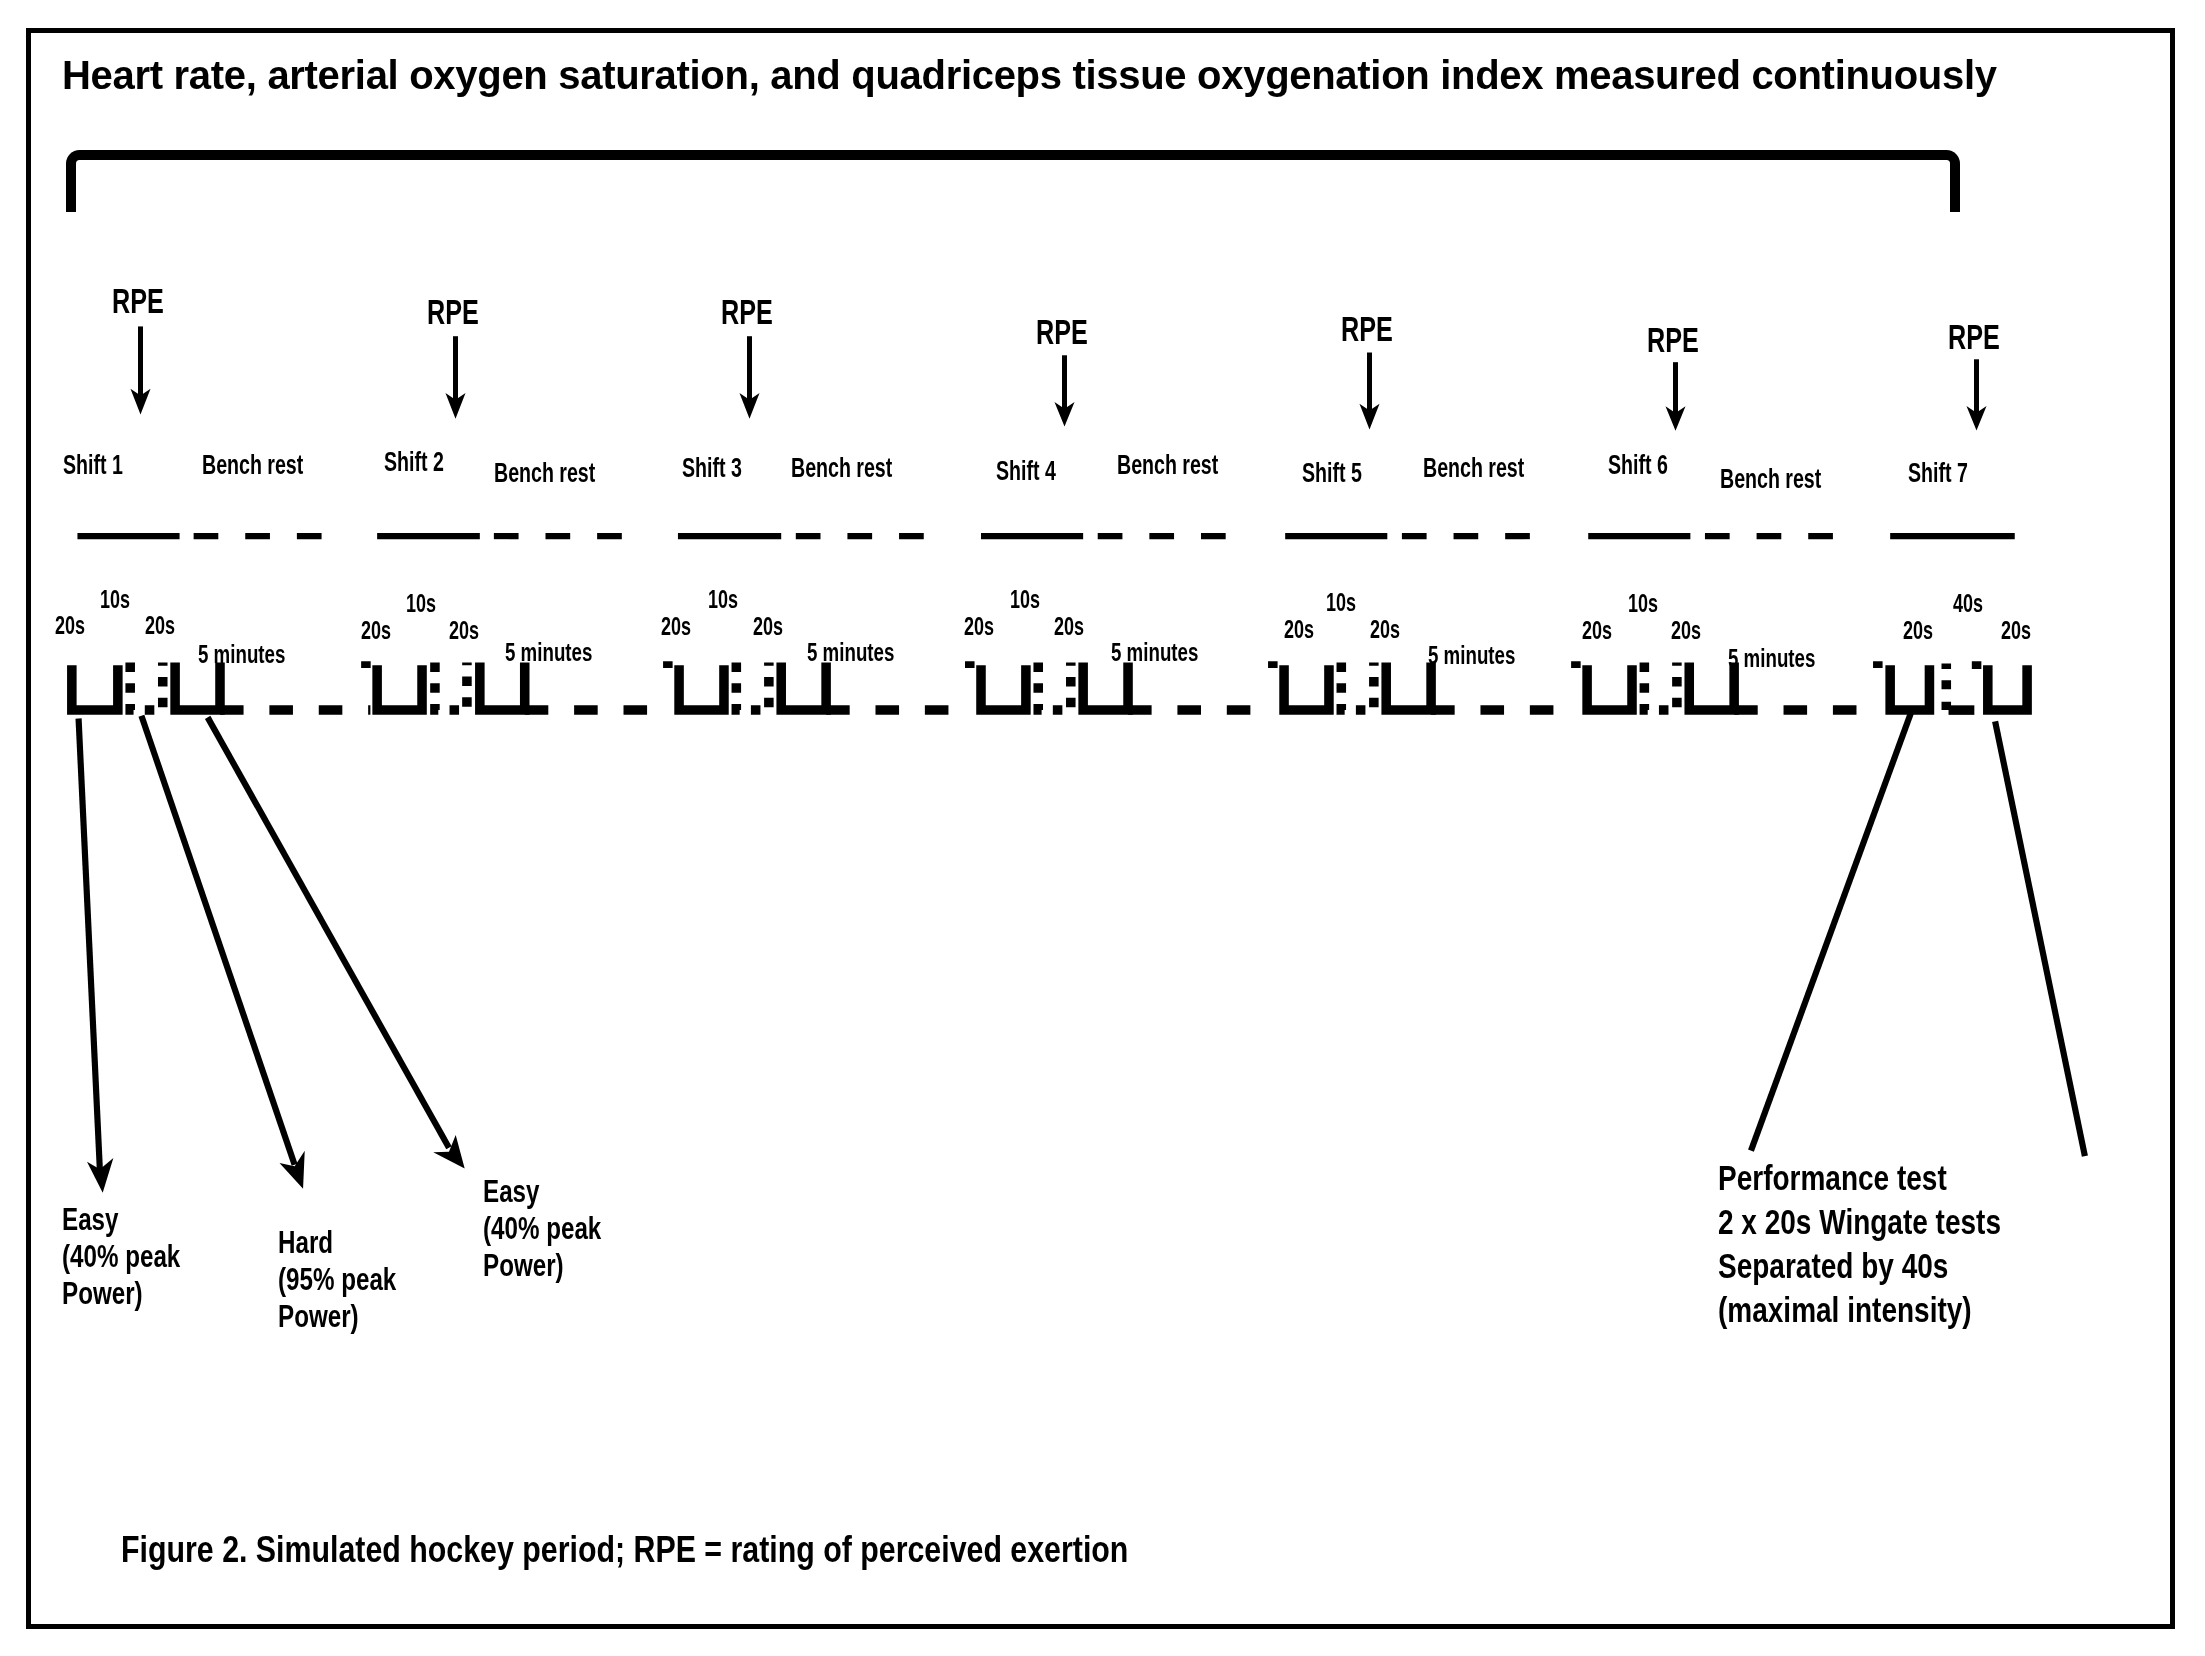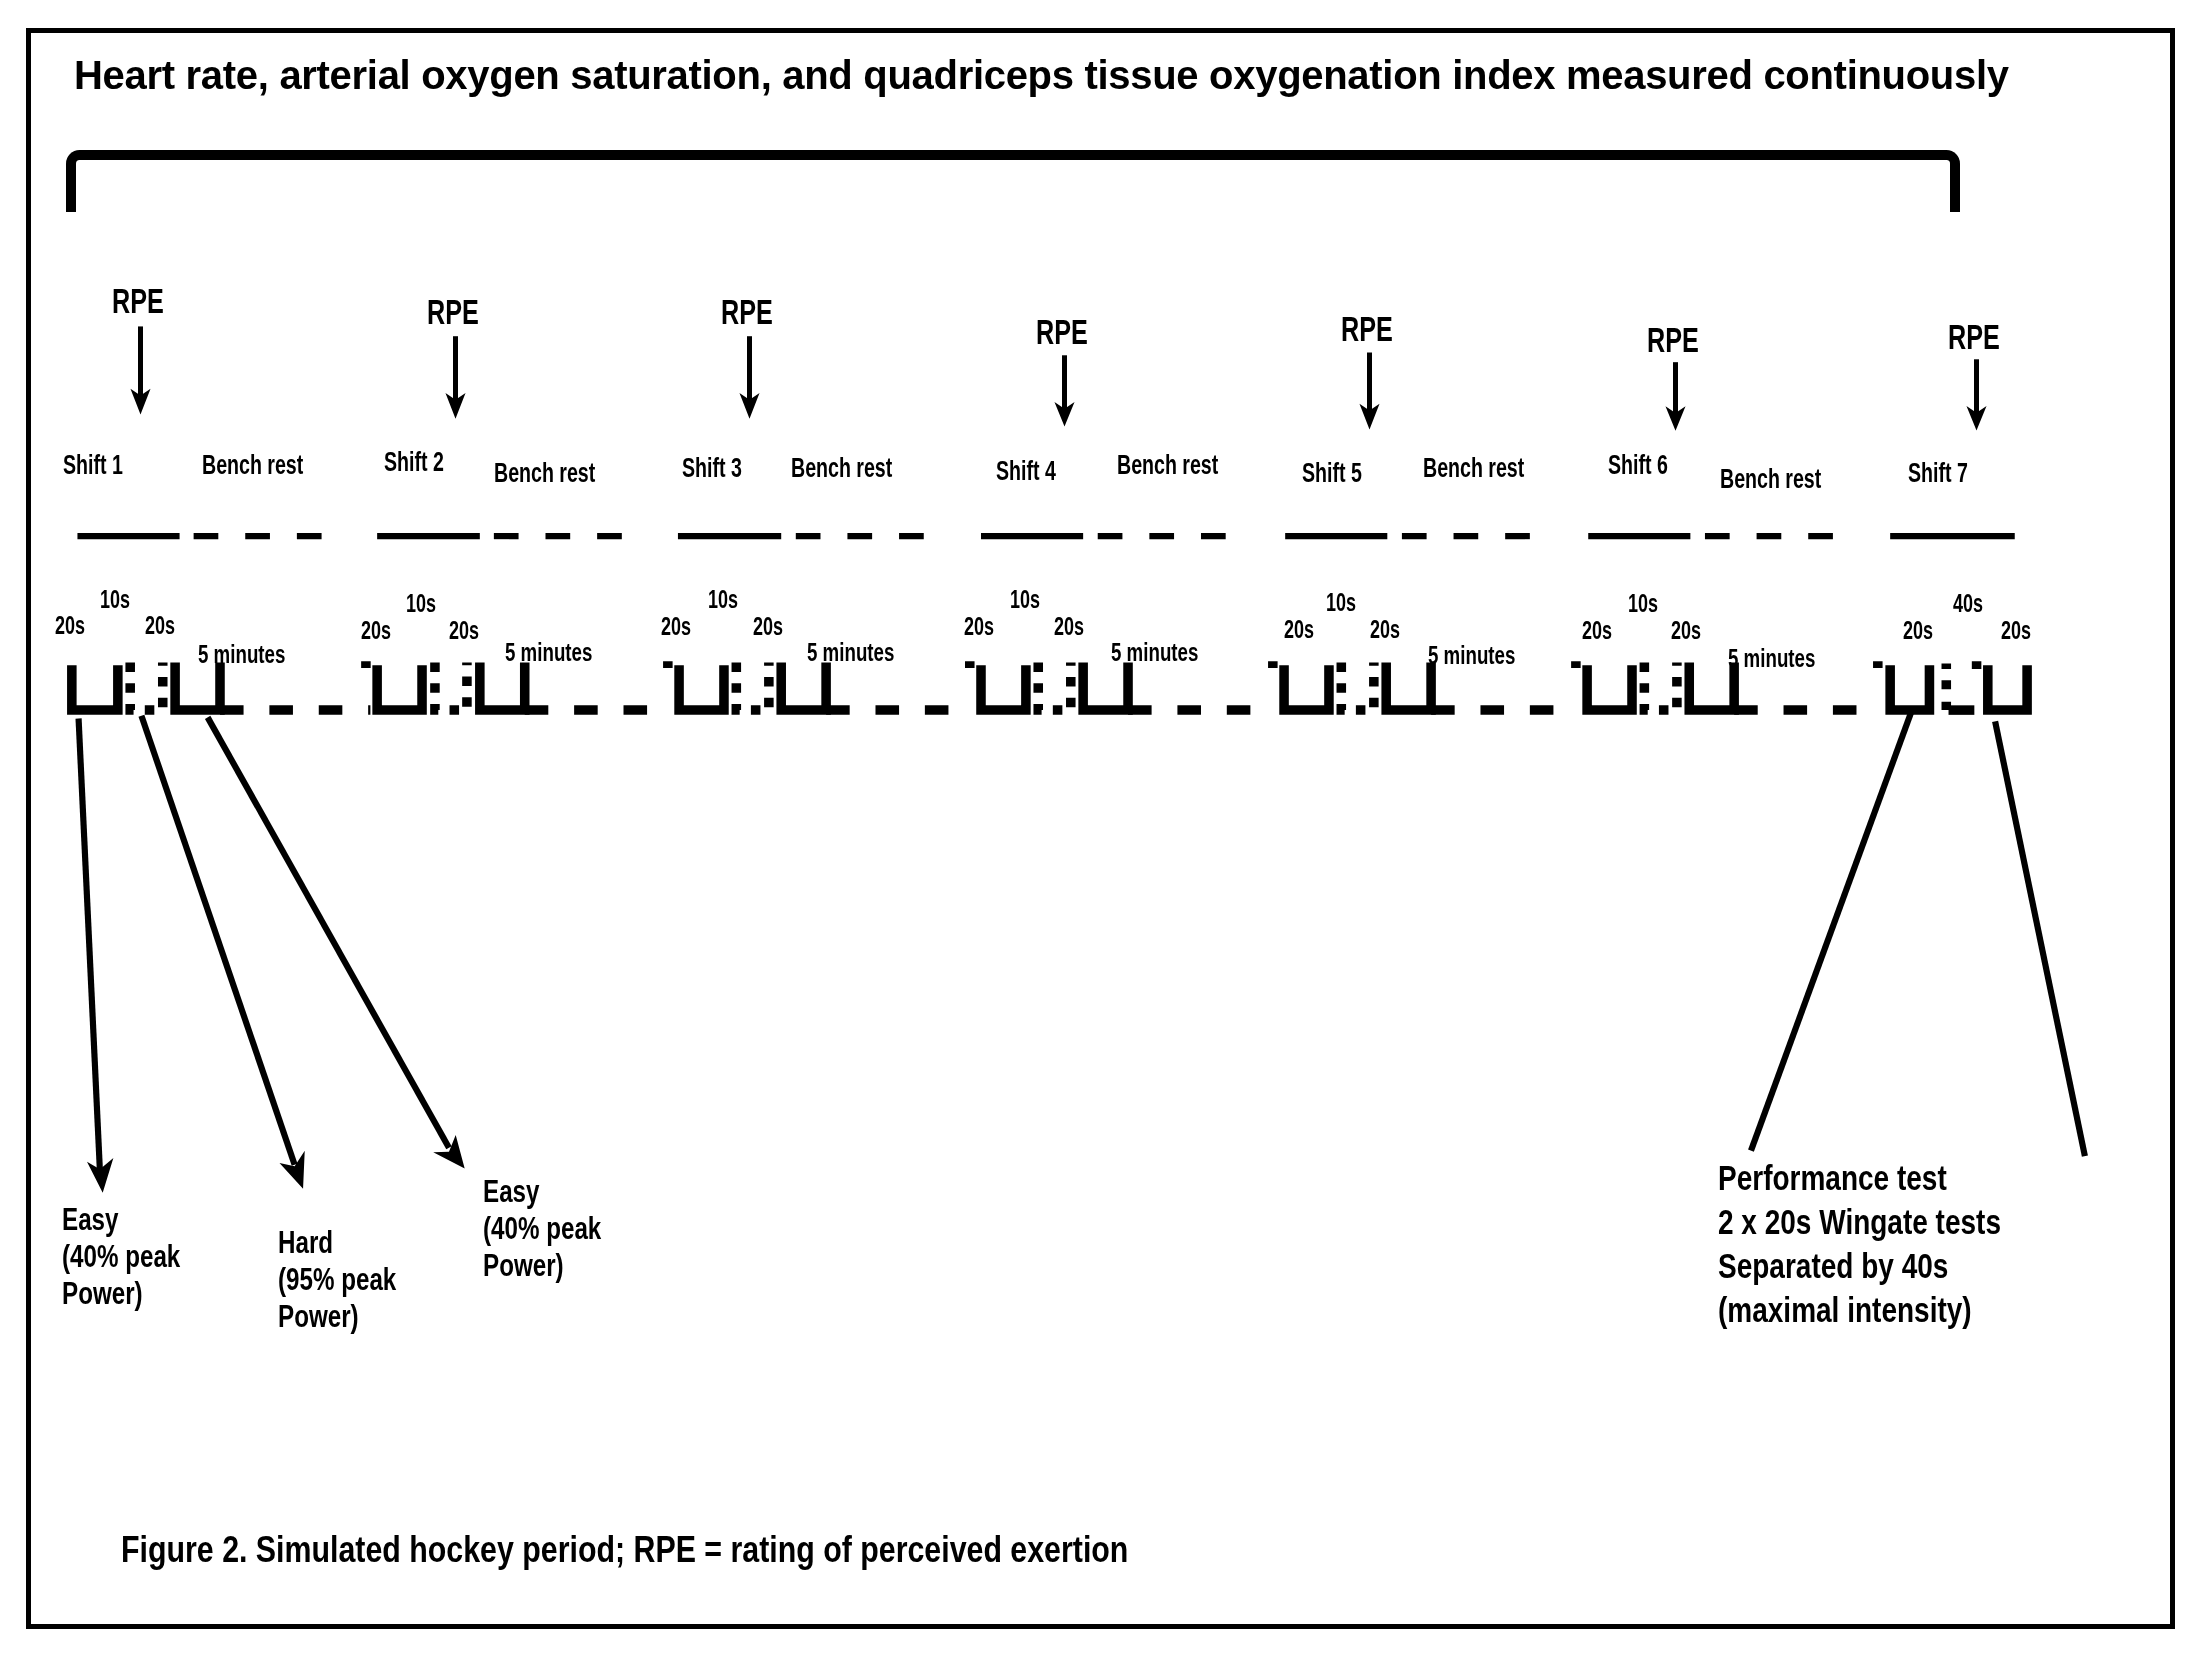--- a/index.html
+++ b/index.html
@@ -18,21 +18,21 @@
     position:absolute;
     left:26px; top:28px;
     width:2149px; height:1601px;
     border:5px solid #000000;
     box-sizing:border-box;
   }
 
   
   #title{
     position:absolute;
-    left:74px; top:53px;
+    left:62px; top:53px;
     font-size:40px;
     font-weight:bold;
     letter-spacing:-0.3px;
     color:#000;
     white-space:nowrap;
   }
 
   
   #bracket{
     position:absolute;

